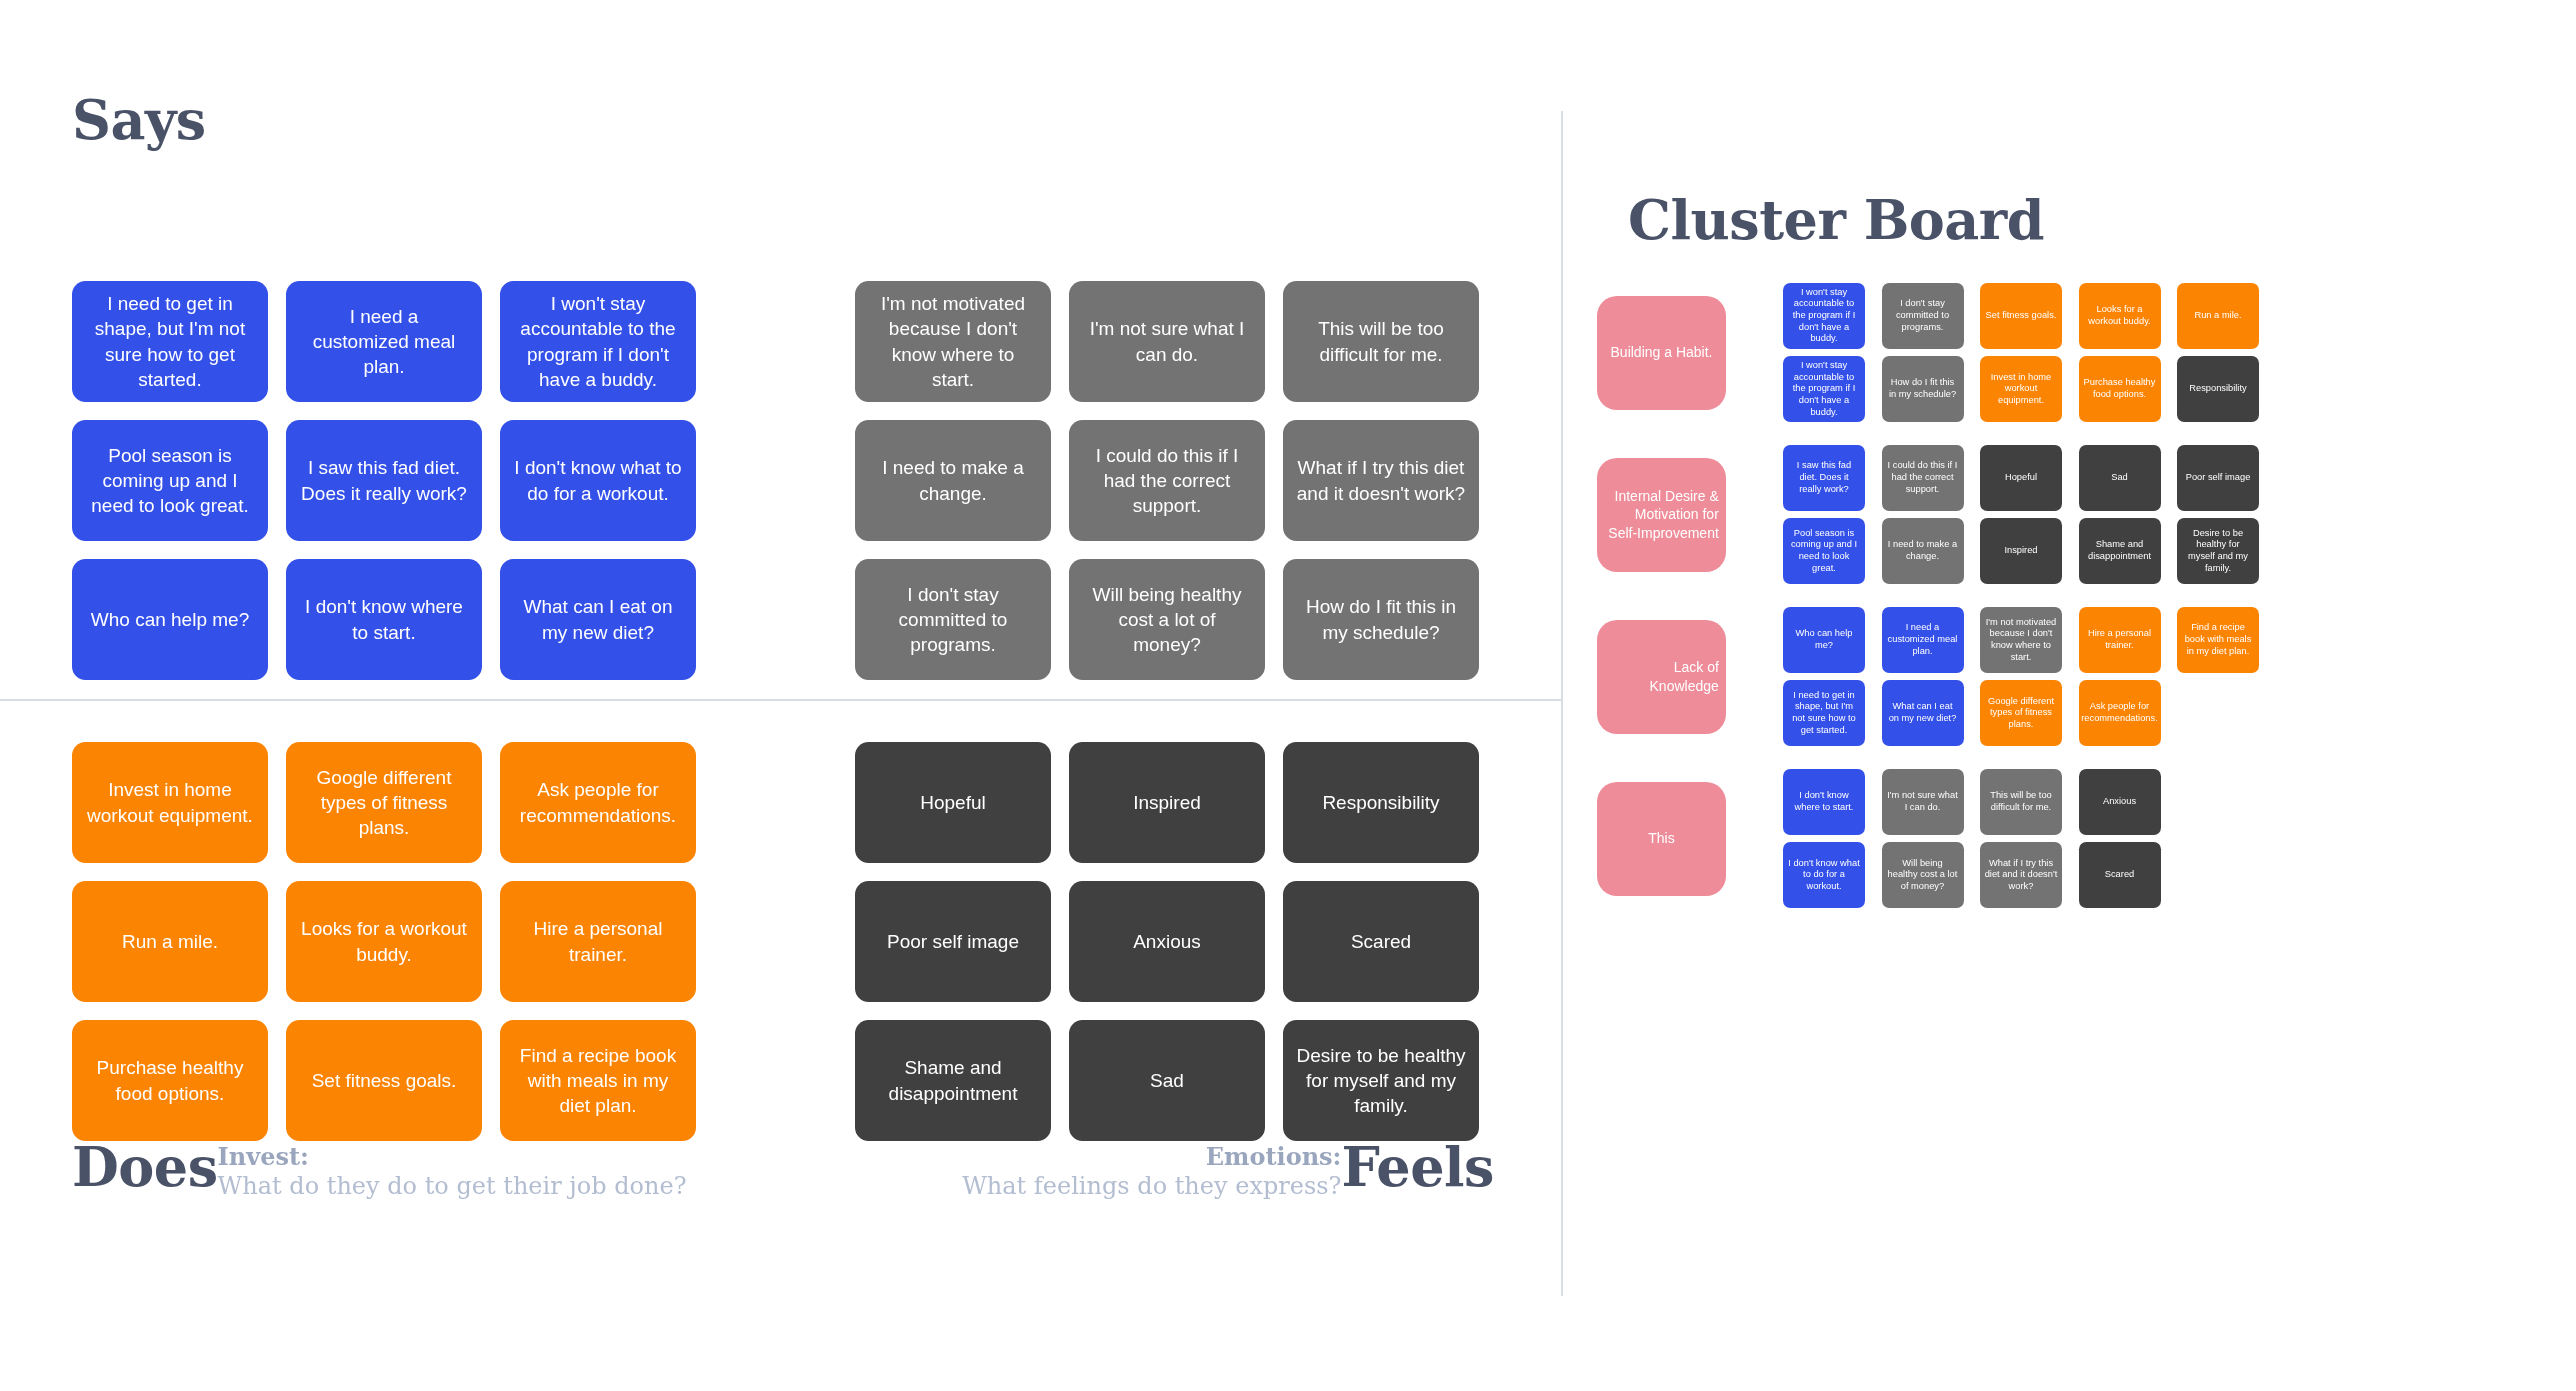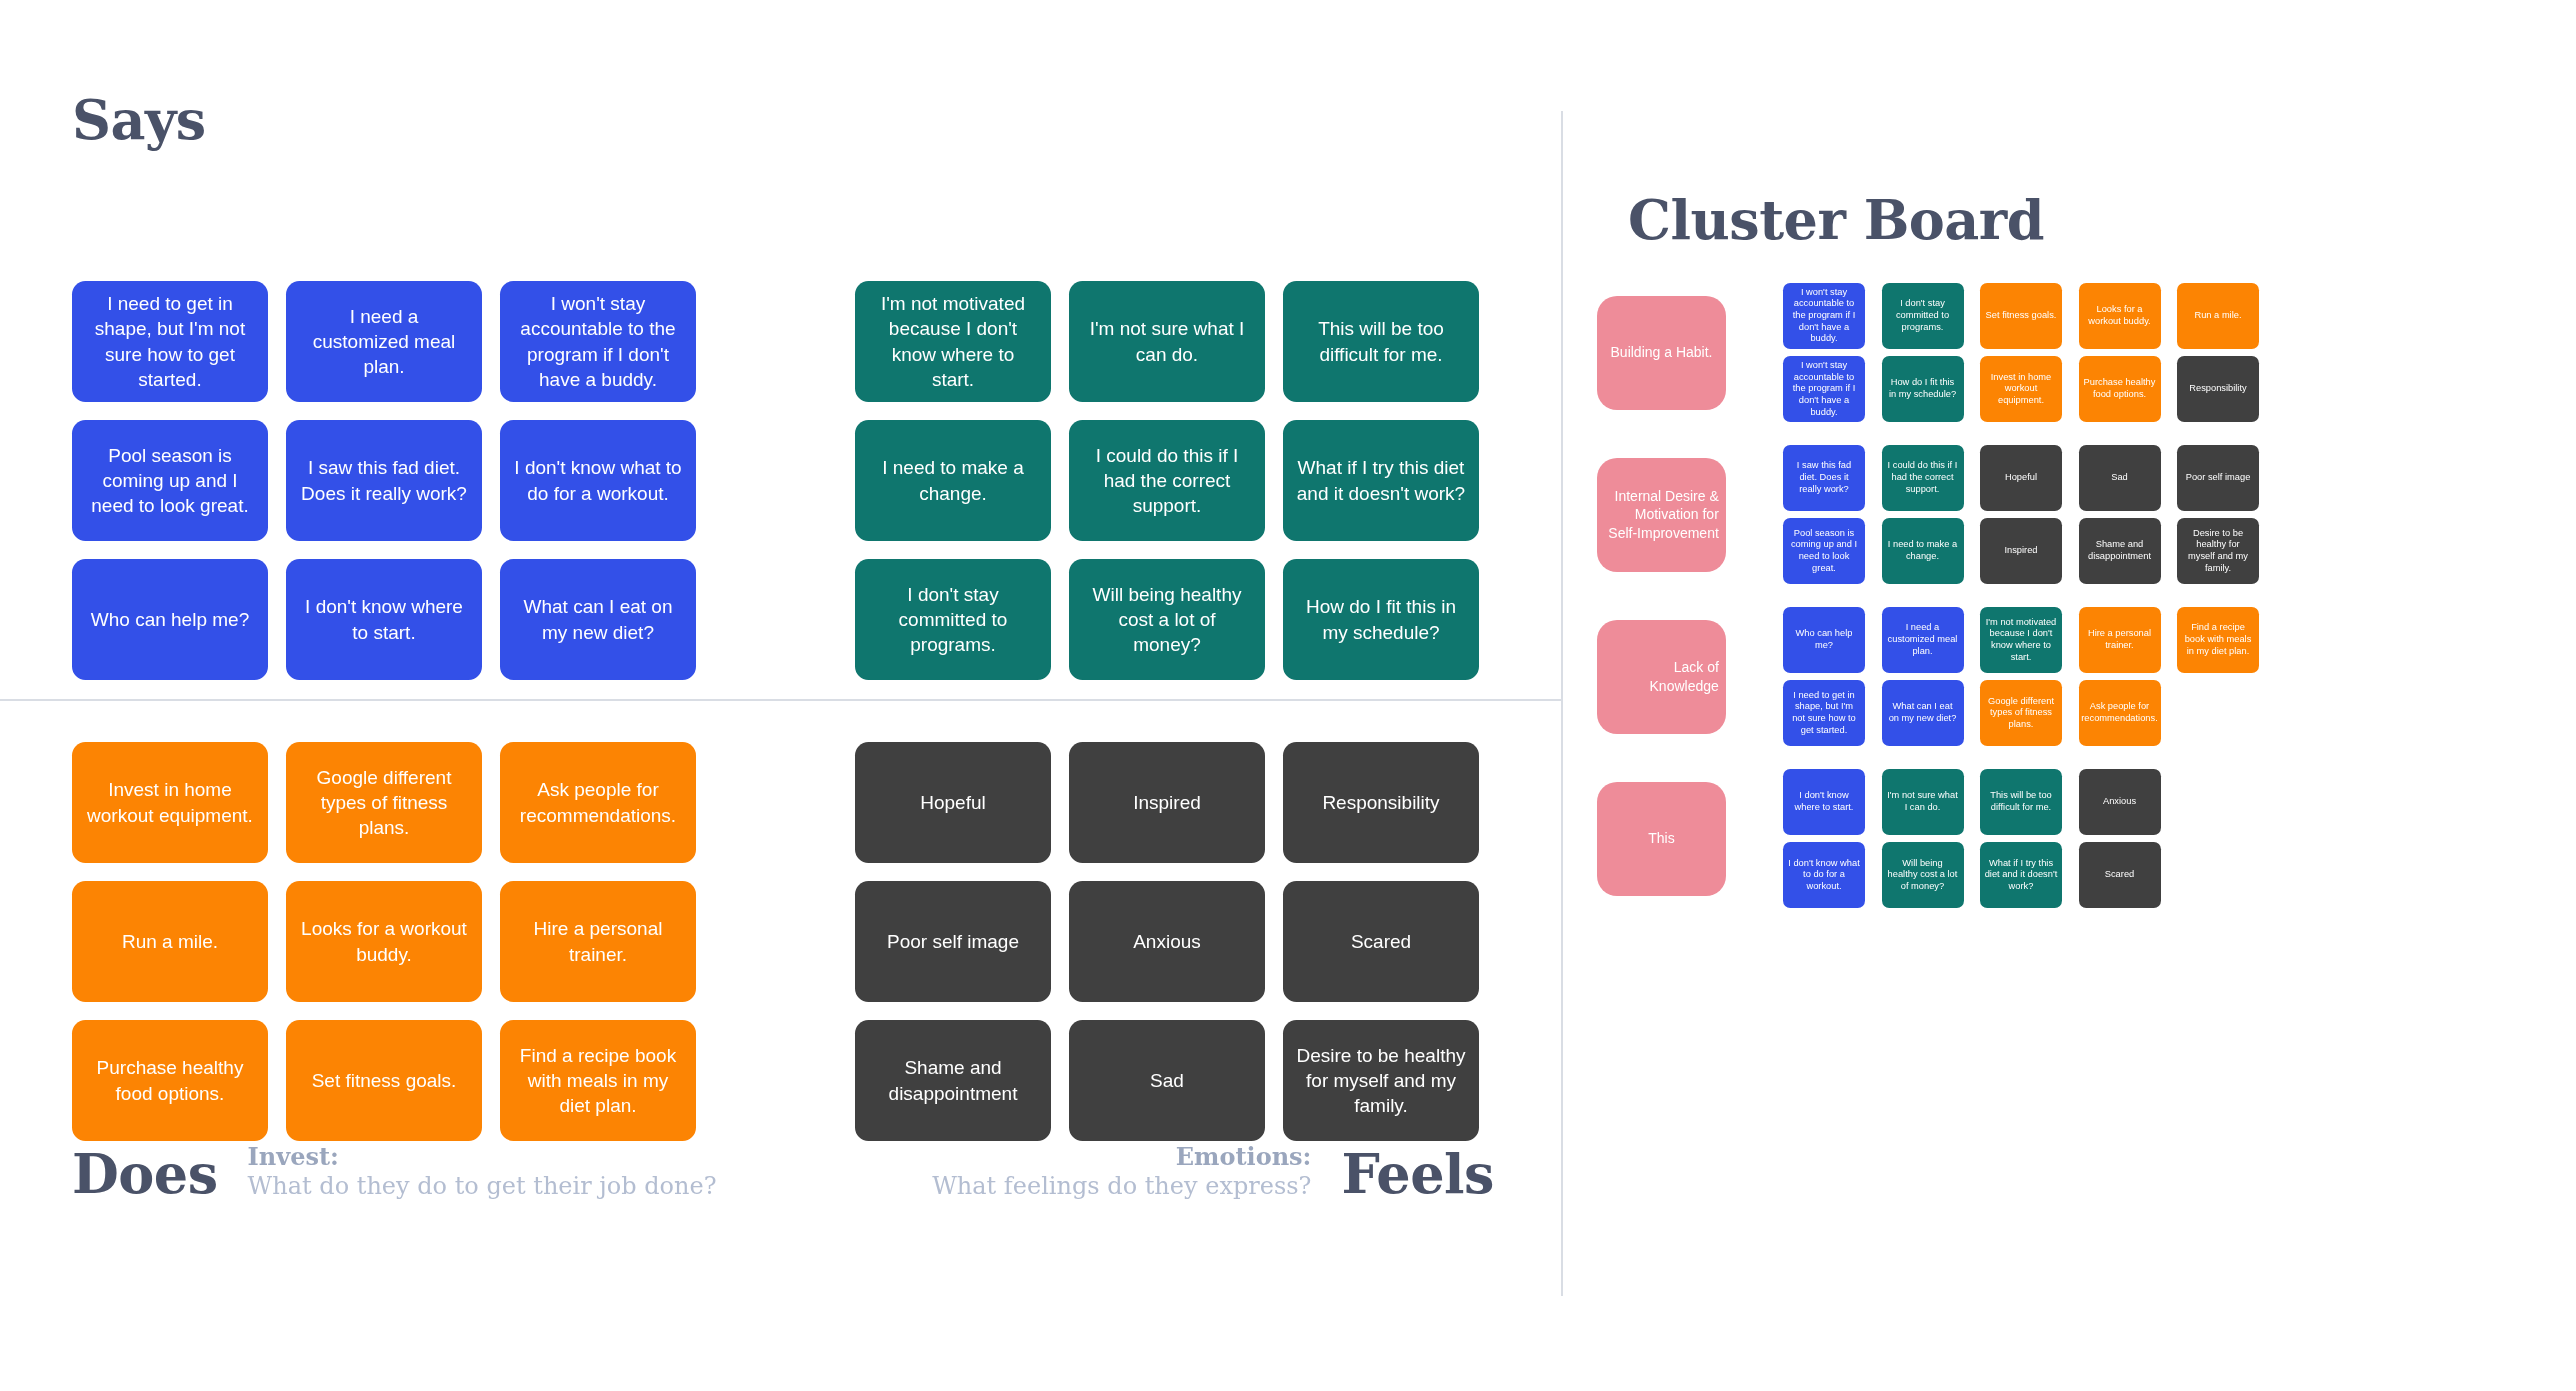--- a/index.html
+++ b/index.html
@@ -17,21 +17,21 @@
   .vdivider {
     position: absolute; left: 1561px; top: 111px;
     width: 1.5px; height: 1185px; background: #d9dde4;
   }
   .hdivider {
     position: absolute; left: 0; top: 699px;
     width: 1561px; height: 1.5px; background: #d9dde4;
   }
 
   
-  .sec-head { position: absolute; display: flex; align-items: flex-end; gap: 30px; }
+  .sec-head { position: absolute; display: flex; align-items: center; gap: 0; }
   .sec-head.right { justify-content: flex-end; }
   .sec-title {
     font-family: "DejaVu Serif", serif;
     font-weight: 700;
     font-size: 54px;
     line-height: 0.95;
     color: #4a5268;
     letter-spacing: -0.5px;
   }
   .sec-sub { padding-top: 7.2px; }
@@ -65,21 +65,21 @@
     display: flex; align-items: center; justify-content: center;
     text-align: center;
     color: #ffffff;
     font-family: "Liberation Sans", sans-serif;
     font-size: 19px;
     line-height: 1.32;
     padding: 7.2px 13.4px;
     white-space: pre-line;
   }
   .c-blue   { background: #3350e8; }
-  .c-green  { background: #0f766e; }
+  .c-green  { background: #737373; }
   .c-orange { background: #fc8403; }
   .c-purple { background: #404040; }
 
   
   .cluster { position: absolute; left: 1597px; top: 0; width: 1108px; height: 1391px; }
   .cluster-title {
     position: absolute; left: 31px; top: 188px;
     font-family: "DejaVu Serif", serif;
     font-weight: 700; font-size: 54px; color: #4a5268;
     letter-spacing: -0.5px;

